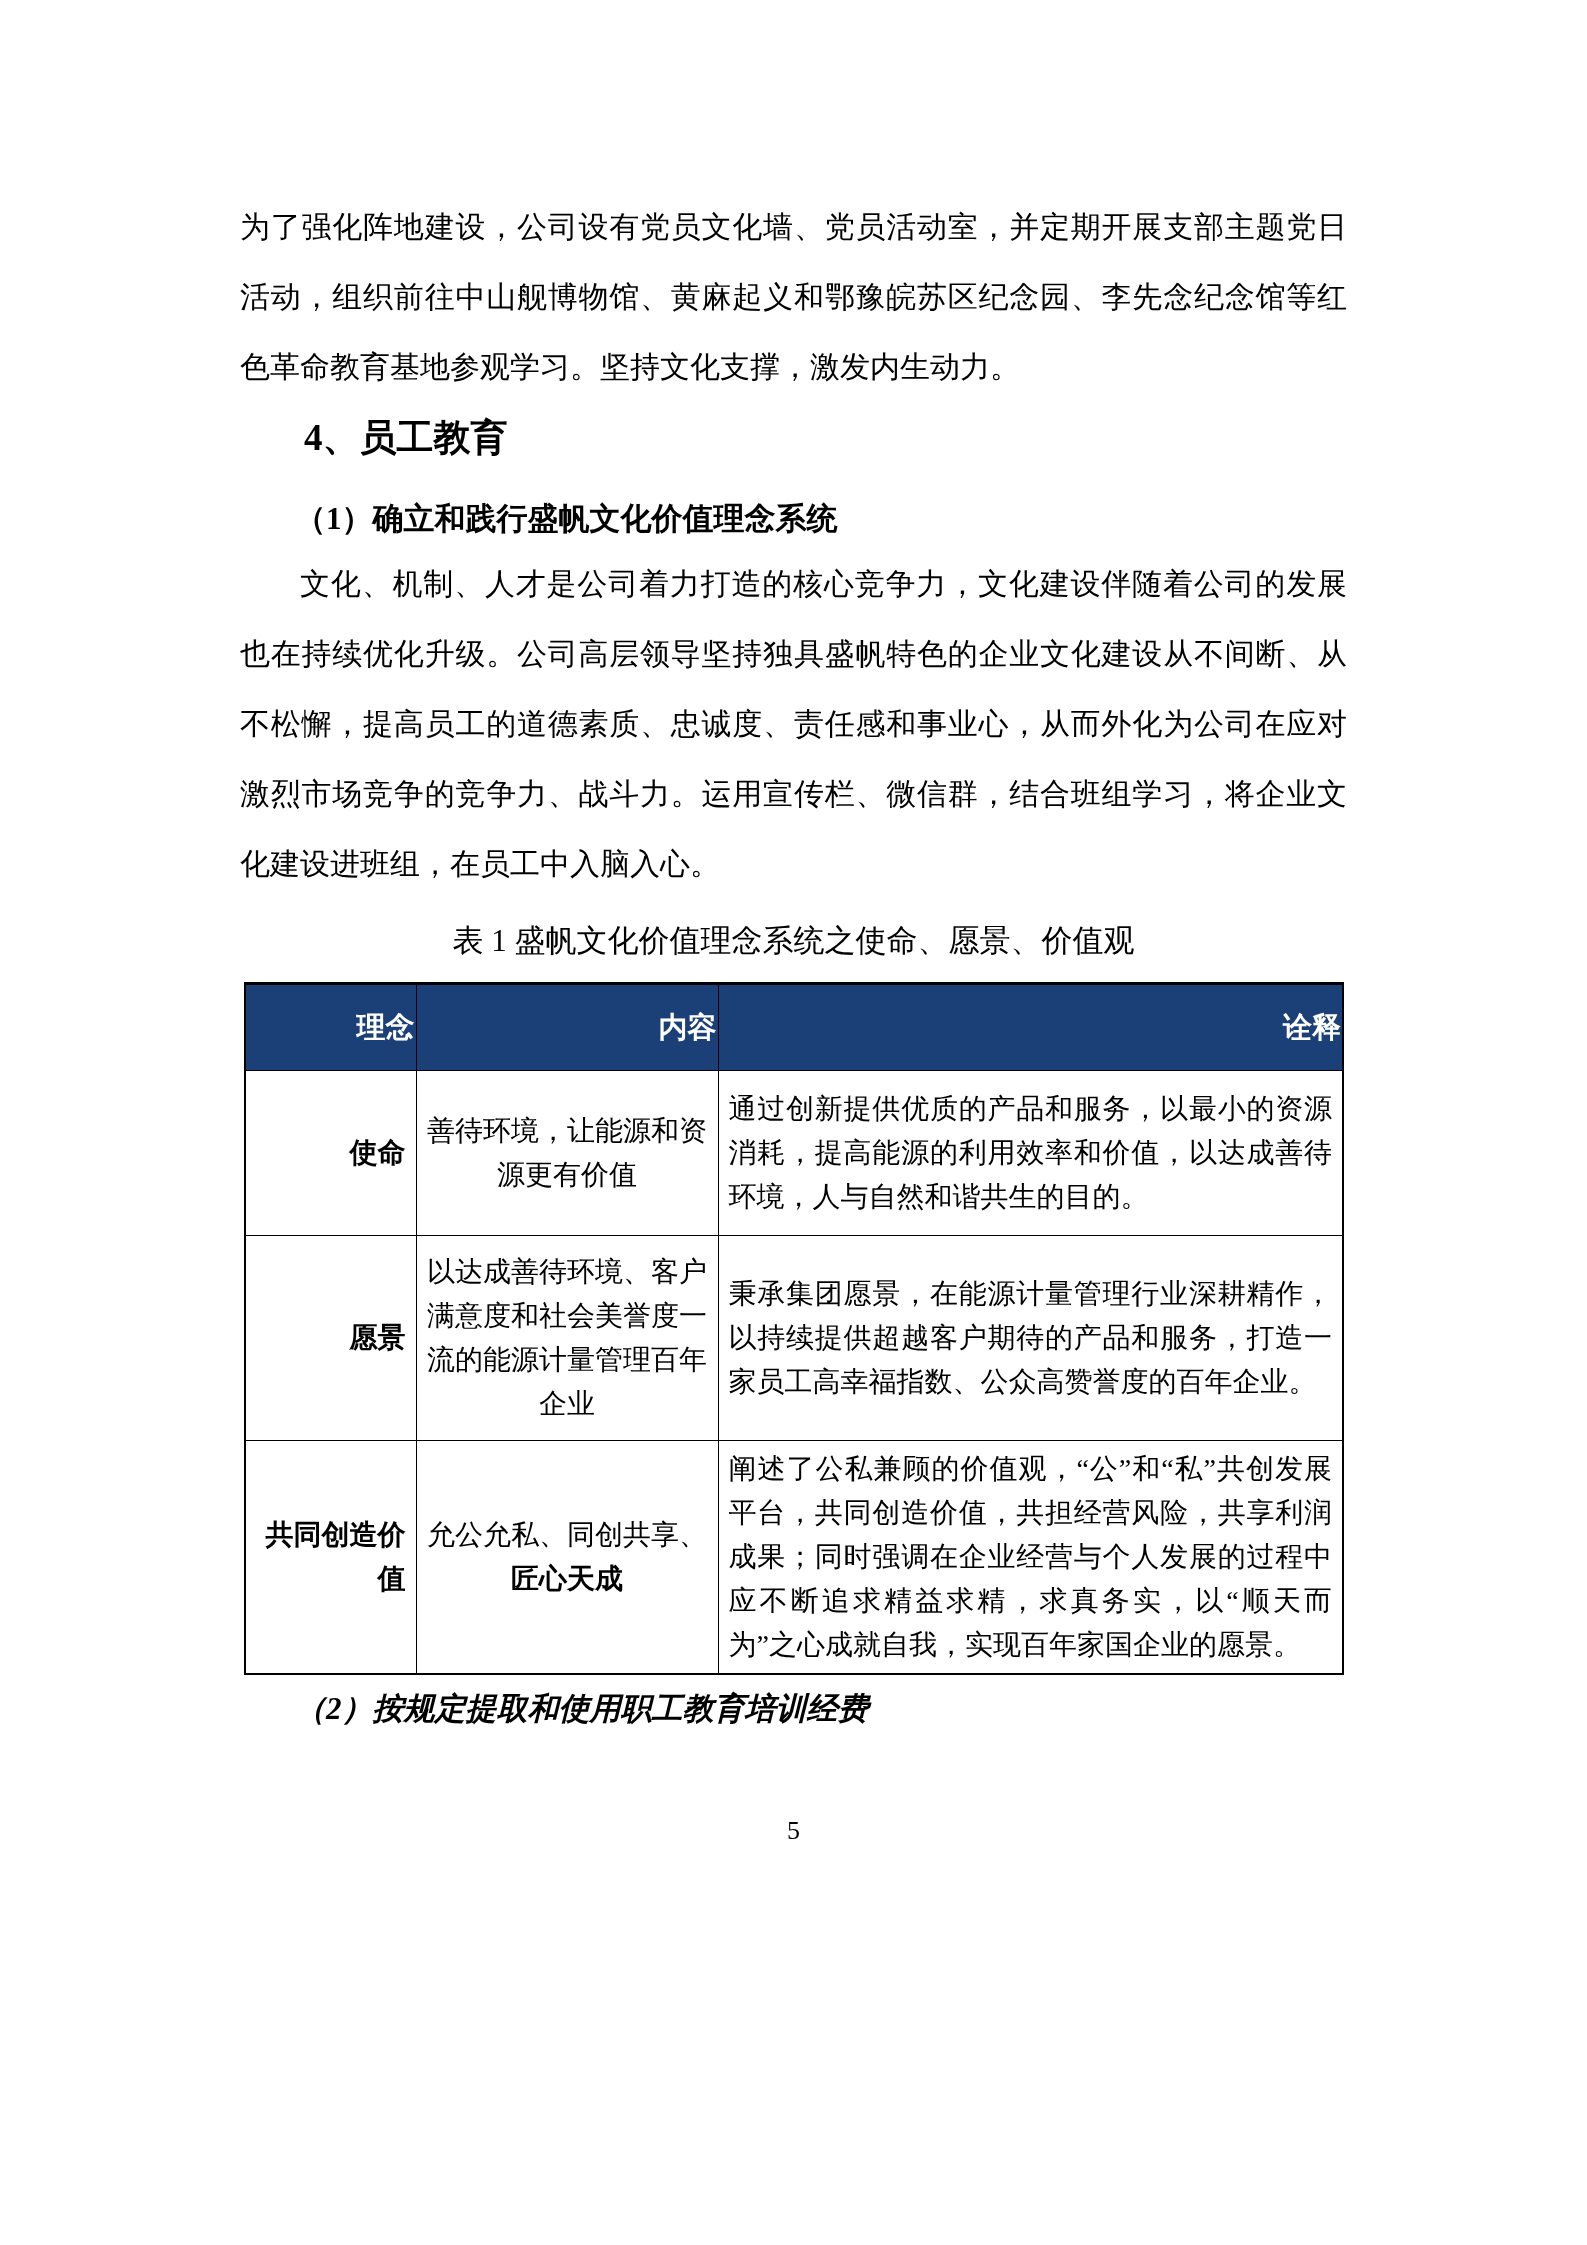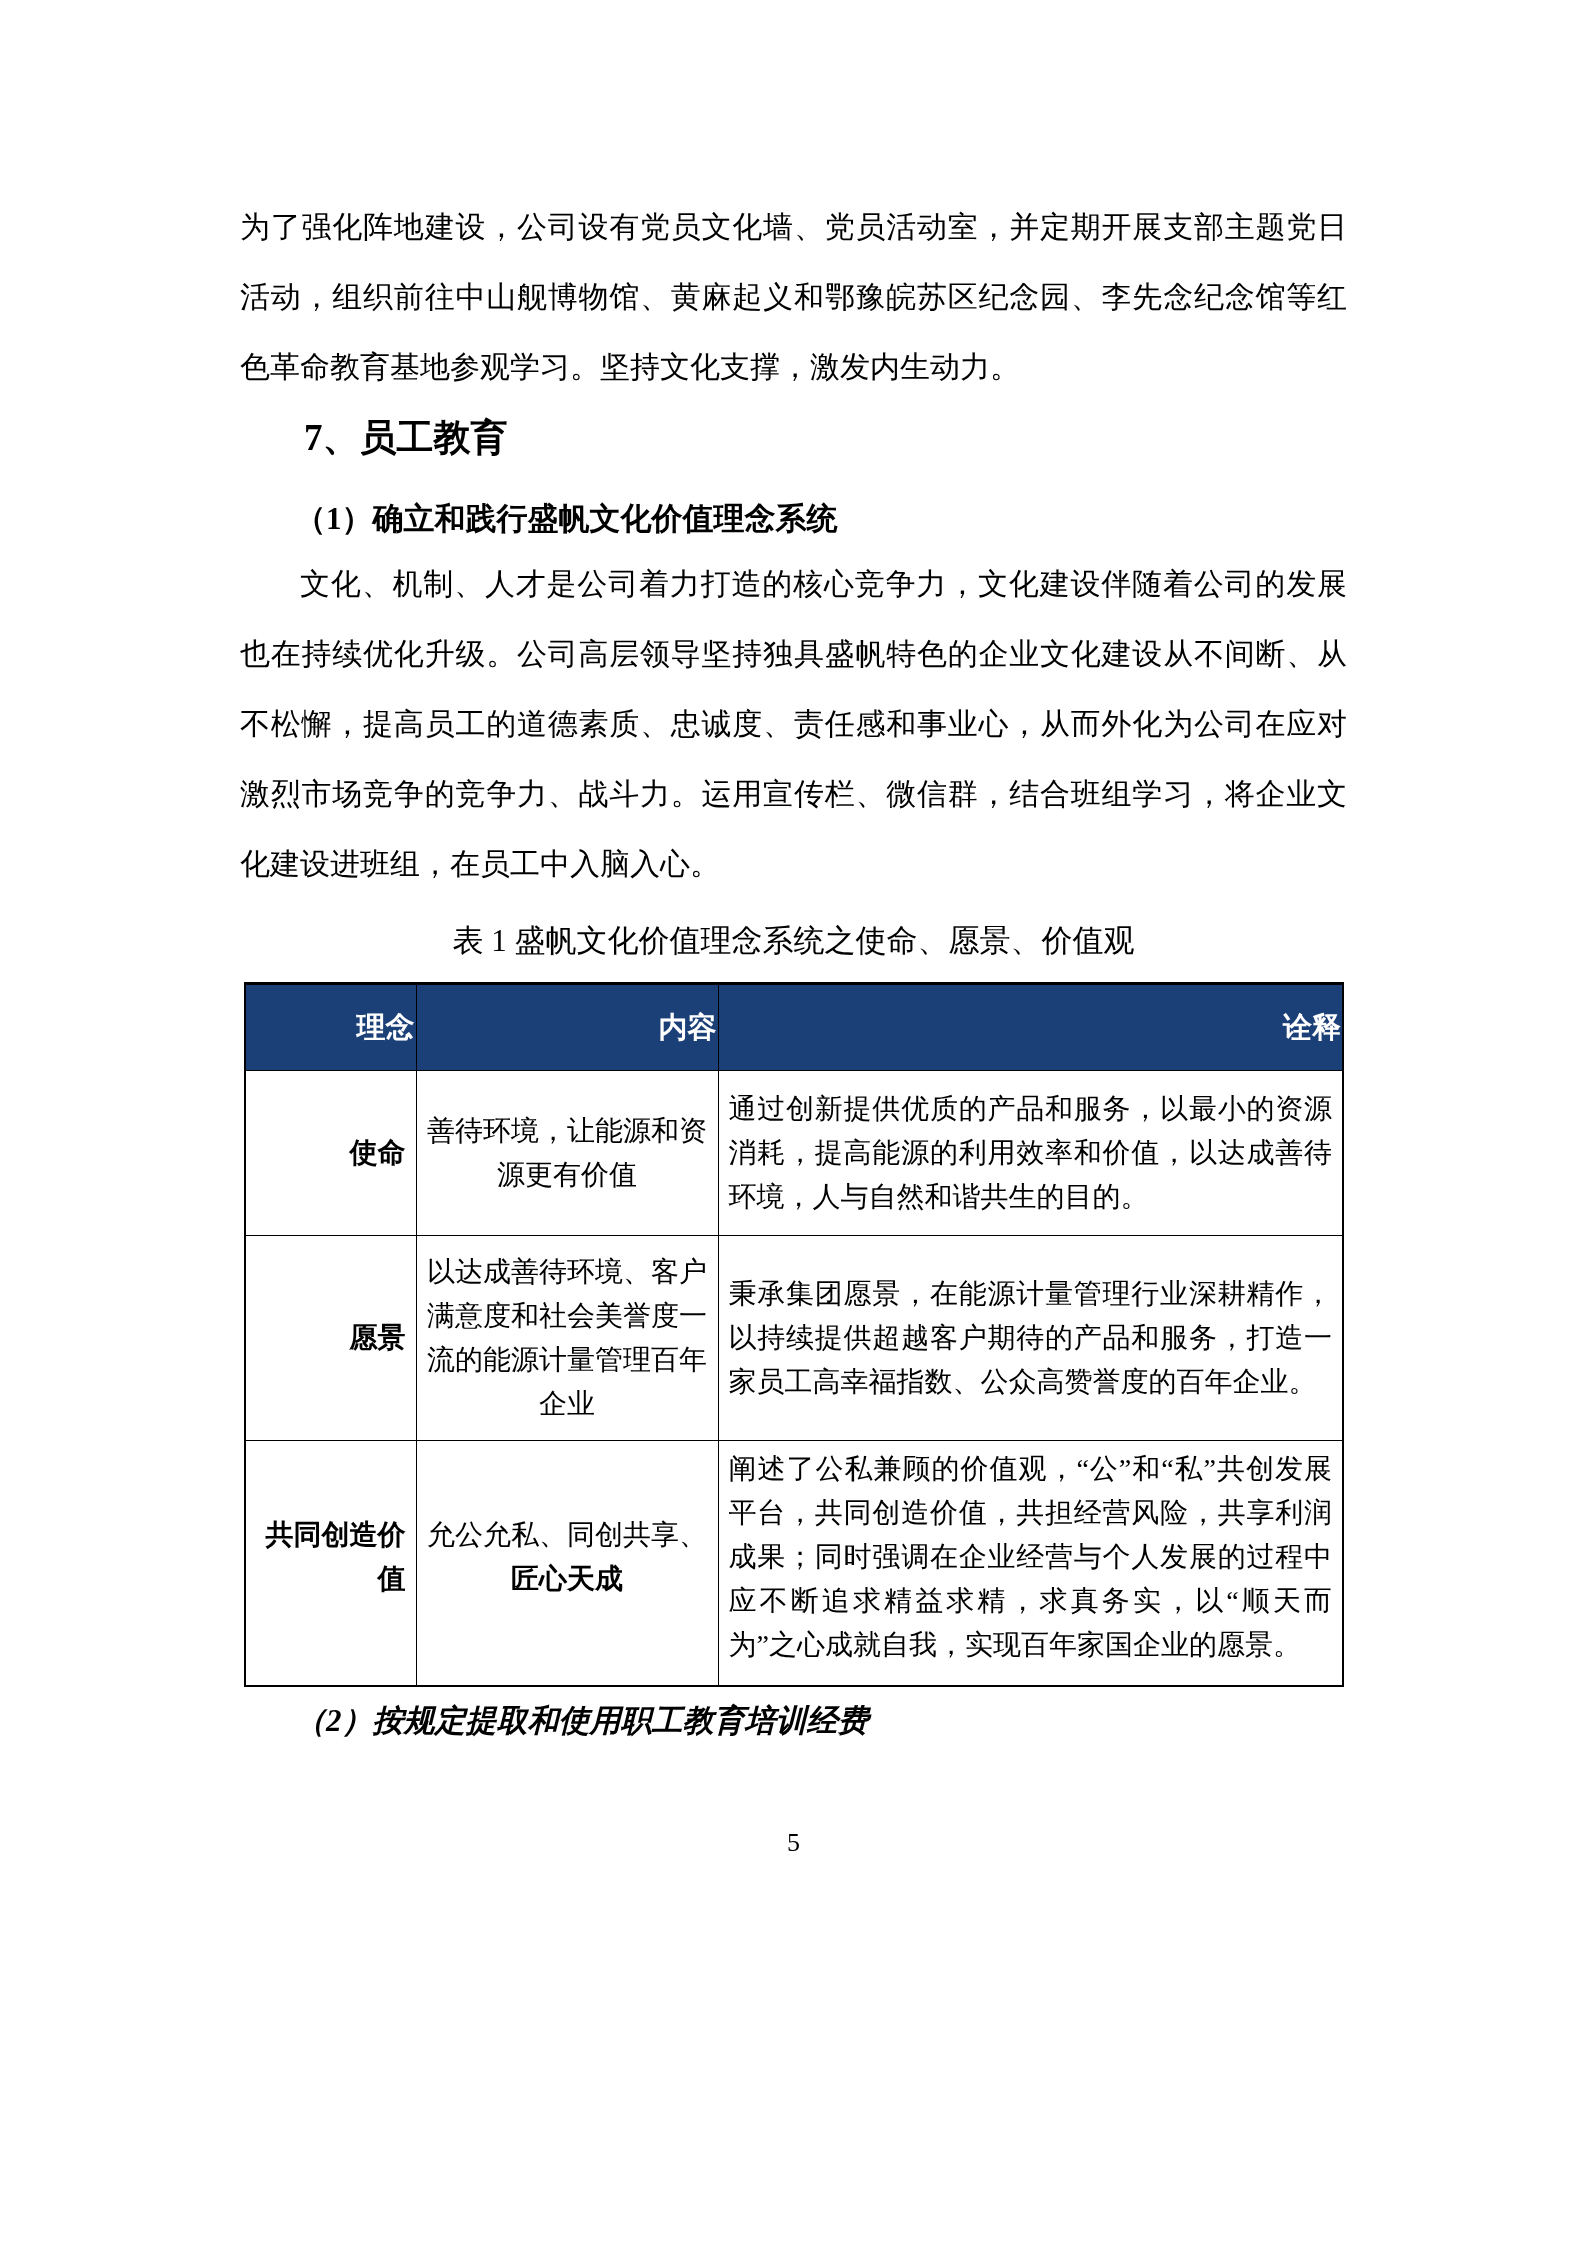--- a/index.html
+++ b/index.html
@@ -65,21 +65,21 @@
     text-align:right;
   }
   table.values td {
     font-size:28px;
     line-height:44px;
     padding-left:10px;
     padding-right:10px;
   }
   tr.r1 td { padding-top:16px; padding-bottom:16px; }
   tr.r2 td { padding-top:14px; padding-bottom:14px; }
-  tr.r3 td { padding-top:6px;  padding-bottom:18px; }
+  tr.r3 td { padding-top:6px;  padding-bottom:6px; }
   td.cell-concept {
     text-align:right;
     font-weight:700;
     font-size:29px;
   }
   td.cell-content { text-align:center; }
   td.cell-content .bold-part { font-weight:700; }
   td.cell-interp {
     text-align:justify;
     -moz-text-align-last:left;
@@ -92,21 +92,21 @@
     margin-top:72px;
   }
 </style>
 </head>
 <body>
 
 <div class="page">
 
   <p class="body-par">为了强化阵地建设，公司设有党员文化墙、党员活动室，并定期开展支部主题党日活动，组织前往中山舰博物馆、黄麻起义和鄂豫皖苏区纪念园、李先念纪念馆等红色革命教育基地参观学习。坚持文化支撑，激发内生动力。</p>
 
-  <div class="h-num">7、员工教育</div>
+  <div class="h-num">4、员工教育</div>
 
   <div class="h-sub">（1）确立和践行盛帆文化价值理念系统</div>
 
   <p class="body-par indent2 p2">文化、机制、人才是公司着力打造的核心竞争力，文化建设伴随着公司的发展也在持续优化升级。公司高层领导坚持独具盛帆特色的企业文化建设从不间断、从不松懈，提高员工的道德素质、忠诚度、责任感和事业心，从而外化为公司在应对激烈市场竞争的竞争力、战斗力。运用宣传栏、微信群，结合班组学习，将企业文化建设进班组，在员工中入脑入心。</p>
 
   <div class="table-title">表 1 盛帆文化价值理念系统之使命、愿景、价值观</div>
 
   <table class="values">
     <colgroup>
       <col style="width:171px">

